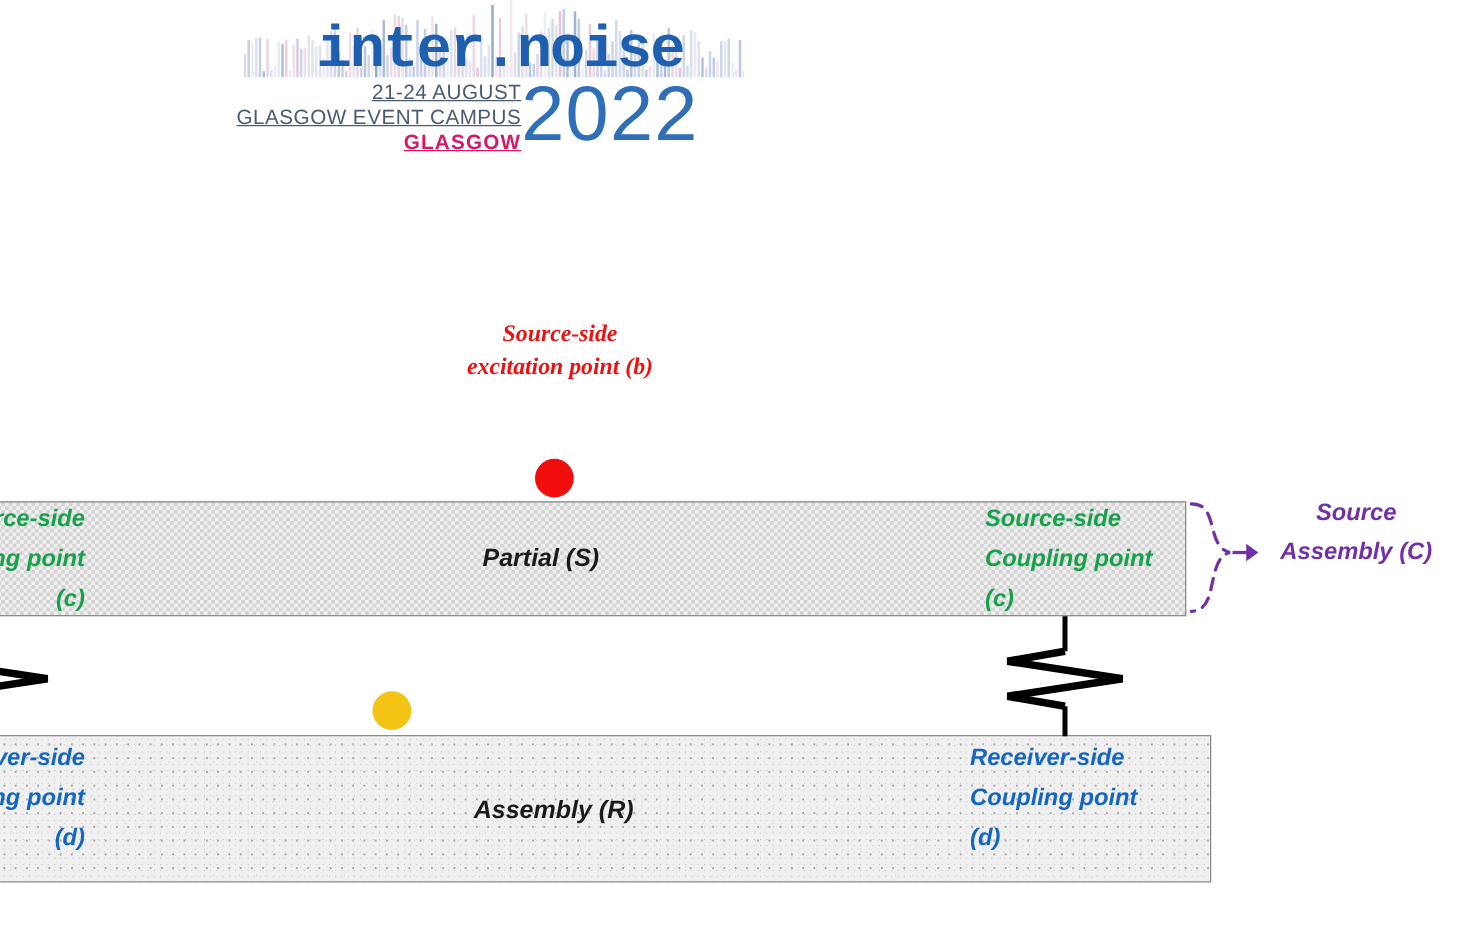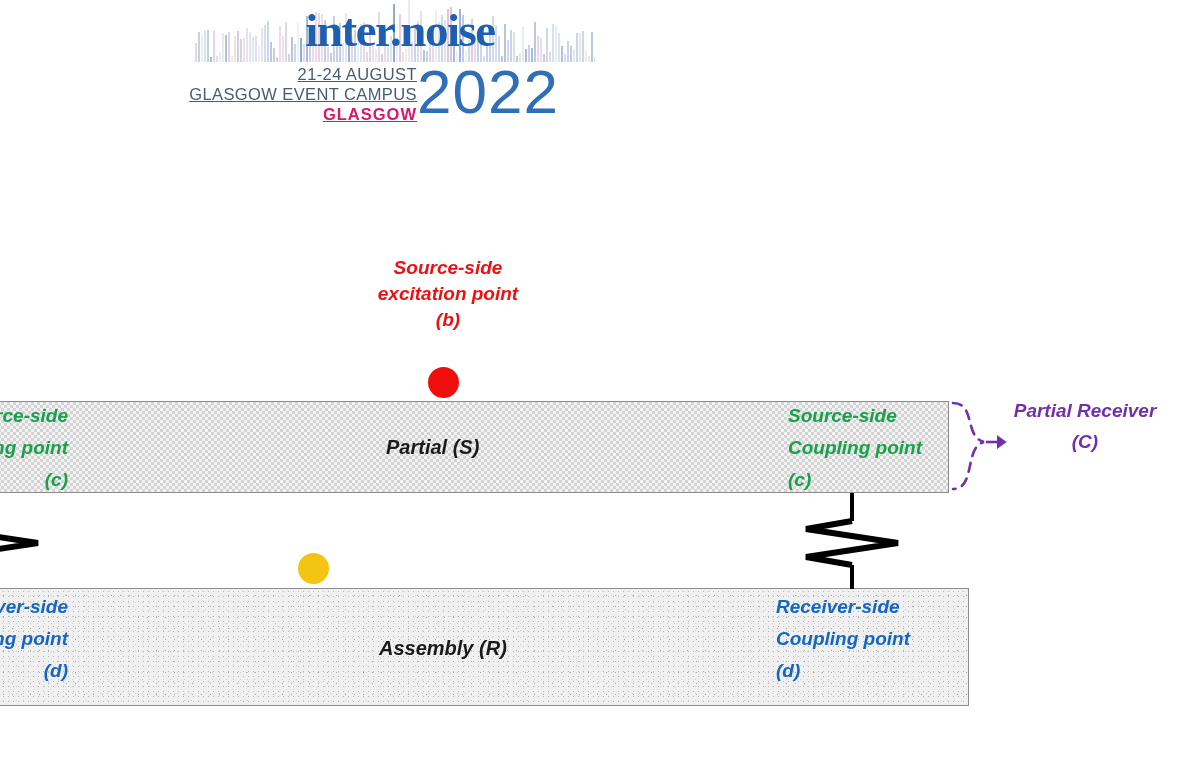--- a/index.html
+++ b/index.html
@@ -36,24 +36,24 @@
     overflow: hidden;
   }
   #logo-wave .bar {
     position: absolute;
     bottom: 0;
     width: 2px;
   }
   #logo-wordmark {
     position: absolute;
     left: 10px;
-    top: 2px;
+    top: 14px;
     width: 390px;
     height: 58px;
-    font-family: Liberation Serif, serif;
+    font-family: Liberation Mono, monospace;
     font-weight: bold;
     font-size: 47px;
     letter-spacing: -1.5px;
     color: #1f5fb0;
     text-align: center;
     line-height: 56px;
     white-space: nowrap;
   }
   #logo-sub {
     position: absolute;
@@ -163,20 +163,21 @@
     line-height: 26px;
     white-space: nowrap;
   }
   #src-excitation-label {
     left: 368px;
     top: 255px;
     width: 160px;
     text-align: center;
     color: #ee1111;
     white-space: normal;
+    font-family: Liberation Serif, serif;
   }
   #src-coupling-left {
     left: -72px;
     top: 400px;
     width: 140px;
     text-align: right;
     color: #17a14a;
     white-space: normal;
     line-height: 32px;
   }
@@ -449,16 +450,16 @@
 
     <div id="src-coupling-left" class="annot">Source-side Coupling point (c)</div>
 
     <div id="src-coupling-right" class="annot">Source-side Coupling point (c)</div>
 
     <div id="rcv-coupling-left" class="annot">Receiver-side Coupling point (d)</div>
 
     <div id="rcv-coupling-right" class="annot">Receiver-side Coupling point (d)</div>
 
 
-    <div id="partial-assembly-label" class="annot">Partial Receiver (C)</div>
+    <div id="partial-assembly-label" class="annot">Source Assembly (C)</div>
 
   </div>
 </div>
 
 </body></html>

